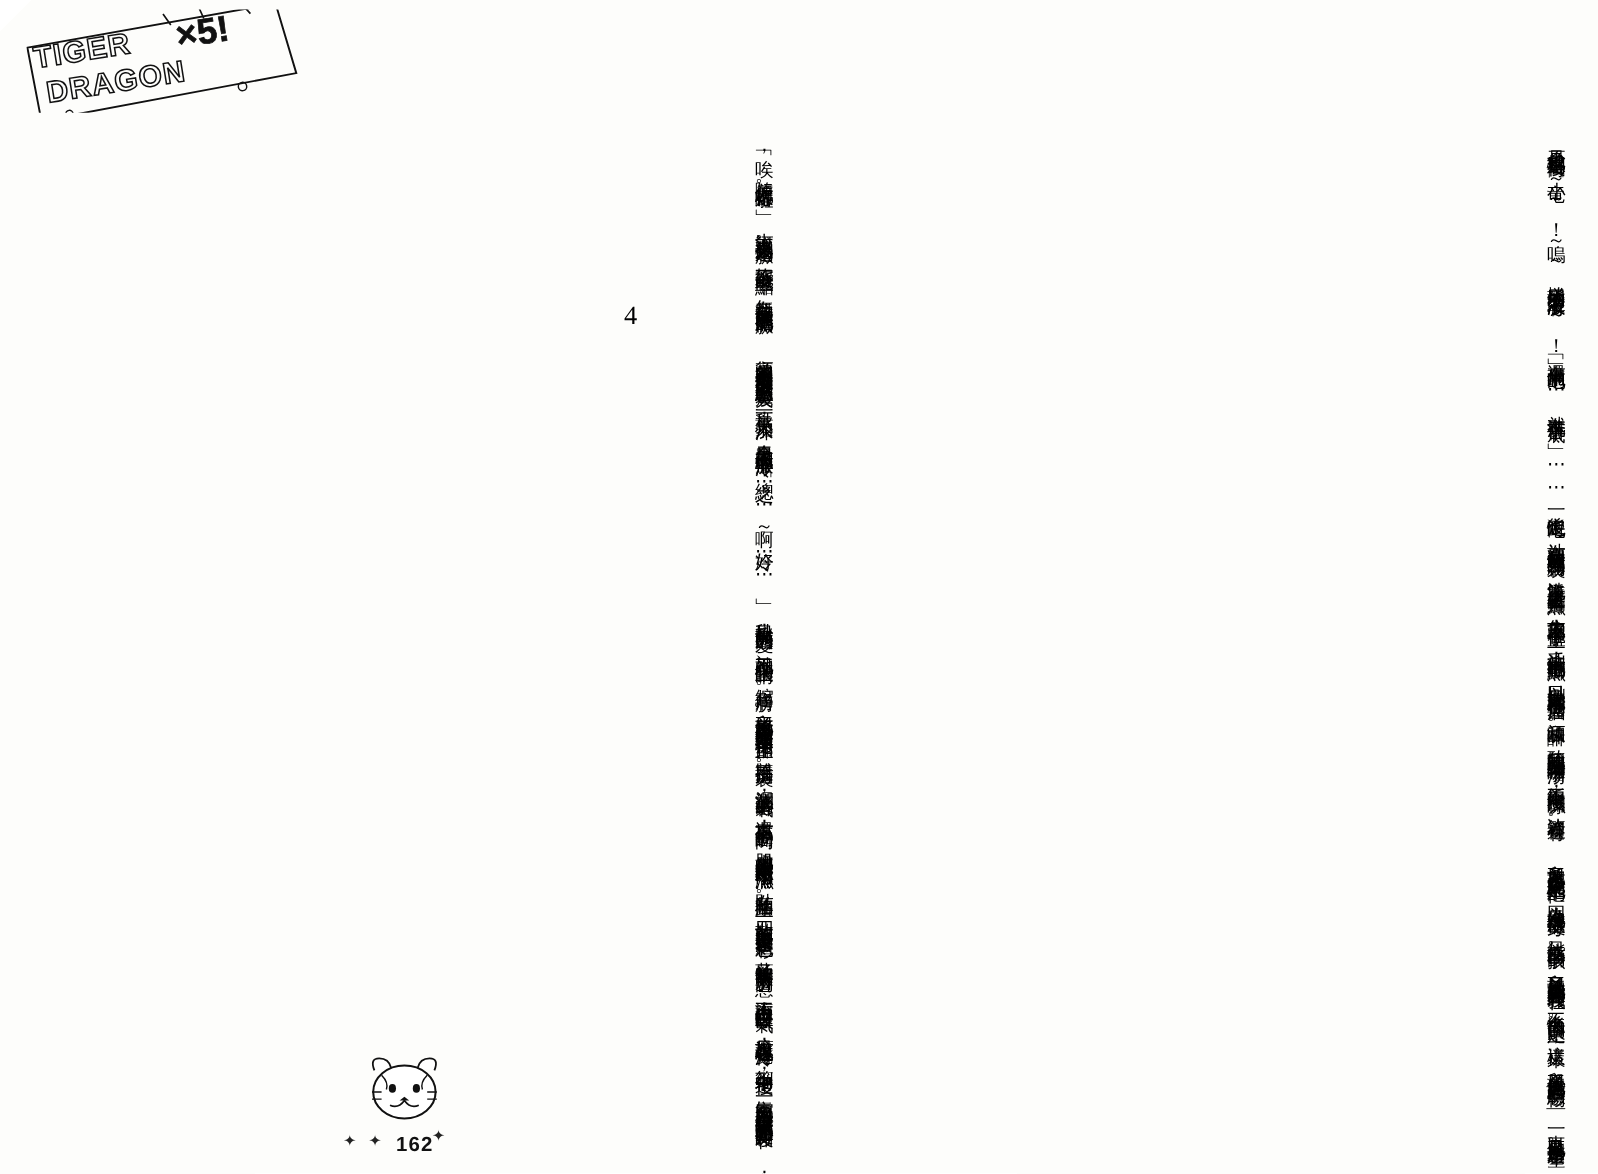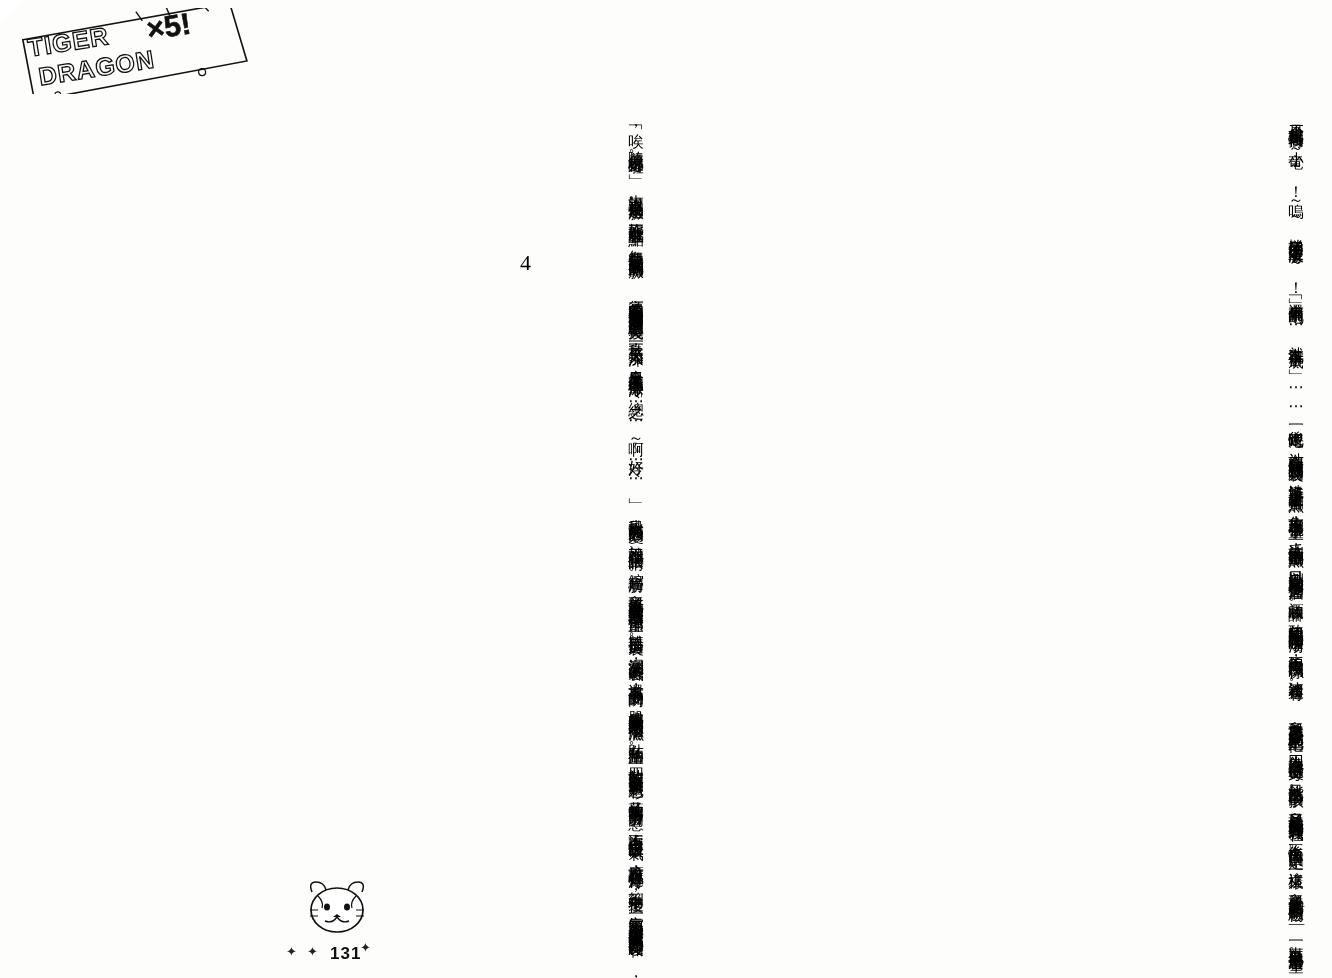--- a/index.html
+++ b/index.html
@@ -183,17 +183,17 @@
           <path d="M18 16 q6 6 4 12 M56 16 q-6 6 -4 12" stroke="#111" stroke-width="1.2" fill="none"></path>
           <ellipse cx="27" cy="27" rx="3" ry="3.6" fill="#111"></ellipse>
           <ellipse cx="47" cy="27" rx="3" ry="3.6" fill="#111"></ellipse>
           <path d="M37 34 l-4 3 h8 z" fill="#111"></path>
           <path d="M37 37 q-5 7 -12 4 M37 37 q5 7 12 4" stroke="#111" stroke-width="1.4" fill="none"></path>
           <path d="M10 30 h8 M10 36 h8 M56 30 h8 M56 36 h8" stroke="#111" stroke-width="1.1"></path>
         </svg>
       </div>
       <div class="stars stars-left">✦ ✦</div>
       <div class="stars stars-left2">✦</div>
-      <div class="page-number pn-left">131</div>
+      <div class="page-number pn-left">162</div>
     </div>
 
   </div>
 </div>
 
 </body></html>

